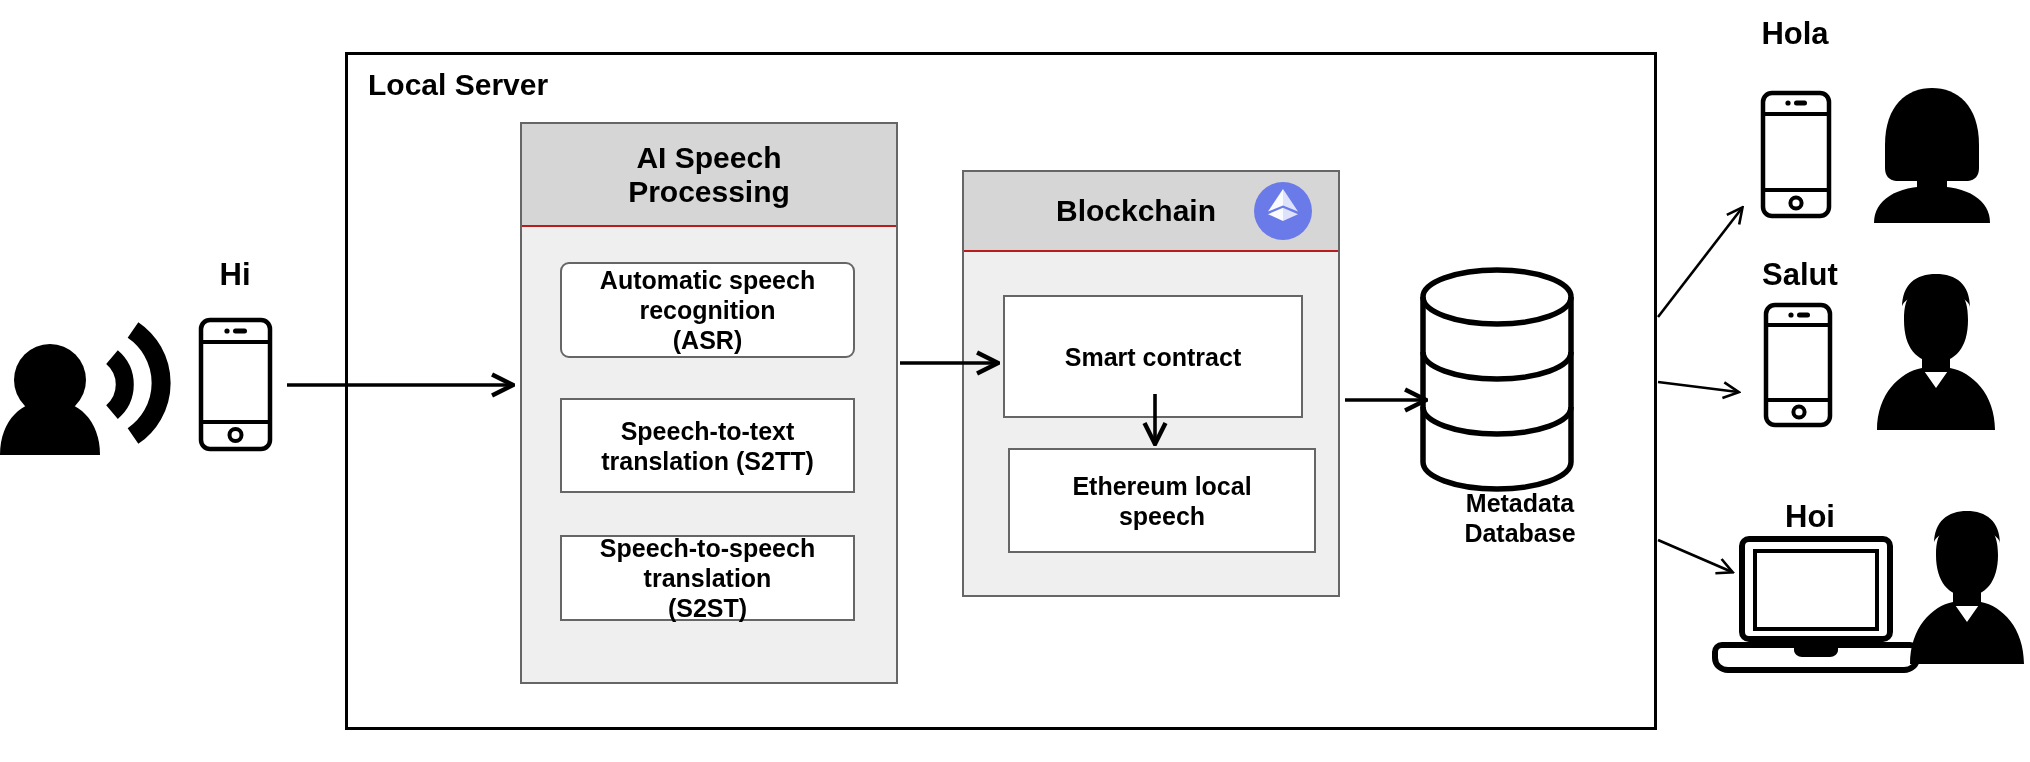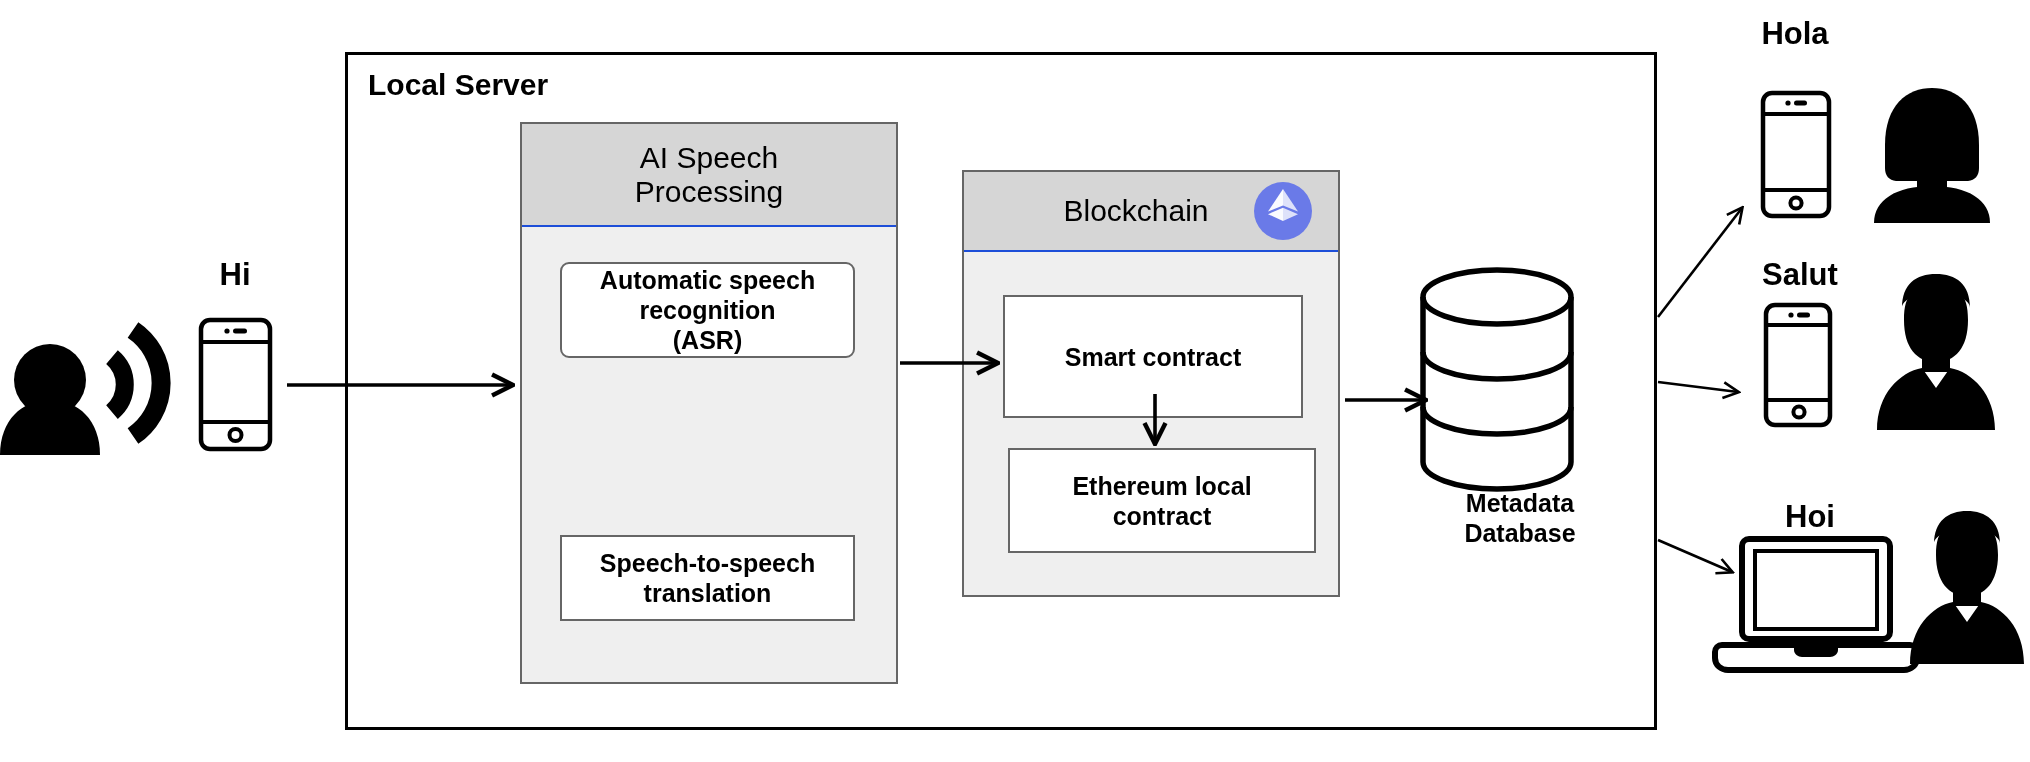--- a/index.html
+++ b/index.html
@@ -58,25 +58,25 @@
 
   
   .panel {
     box-sizing: border-box;
     border: 2px solid #666666;
     background: #efefef;
   }
   .panel-header {
     box-sizing: border-box;
     background: #d6d6d6;
-    border-bottom: 2px solid #1d4ed8;
+    border-bottom: 2px solid #b91c1c;
     display: flex;
     align-items: center;
     justify-content: center;
-    font-weight: normal;
+    font-weight: bold;
     color: #000;
     text-align: center;
     line-height: 1.12;
     position: relative;
   }
 
   #ai-panel {
     left: 520px;
     top: 122px;
     width: 378px;
@@ -168,25 +168,32 @@
   </div>
 
   <div class="abs subbox" id="asr-box">
     <div>
       <div>Automatic speech</div>
       <div>recognition</div>
       <div>(ASR)</div>
     </div>
   </div>
 
+  <div class="abs subbox" id="s2tt-box">
+    <div>
+      <div>Speech-to-text</div>
+      <div>translation (S2TT)</div>
+    </div>
+  </div>
 
   <div class="abs subbox" id="s2st-box">
     <div>
       <div>Speech-to-speech</div>
       <div>translation</div>
+      <div>(S2ST)</div>
     </div>
   </div>
 
   <div class="abs panel" id="blockchain-panel">
     <div class="panel-header" id="blockchain-panel-header">
       <span>Blockchain</span>
       <span class="abs" id="eth-logo">
         <svg width="34" height="46" viewBox="0 0 34 46" aria-hidden="true">
           <polygon points="17,1 17,17.5 32,23.5" fill="#ffffff" opacity="0.78"></polygon>
           <polygon points="17,1 2,23.5 17,17.5" fill="#ffffff" opacity="0.97"></polygon>
@@ -197,21 +204,21 @@
     </div>
   </div>
 
   <div class="abs subbox" id="smart-contract-box">
     <div>Smart contract</div>
   </div>
 
   <div class="abs subbox" id="eth-network-box">
     <div>
       <div>Ethereum local</div>
-      <div>contract</div>
+      <div>speech</div>
     </div>
   </div>
 
   <div class="abs word-label word-hi" id="hi-label">Hi</div>
   <div class="abs word-label word-out" id="hola-label">Hola</div>
   <div class="abs word-label word-out" id="salut-label">Salut</div>
   <div class="abs word-label word-out" id="hoi-label">Hoi</div>
 
   <div class="abs cyl-caption" id="metadata-caption">
     <div>Metadata</div>

